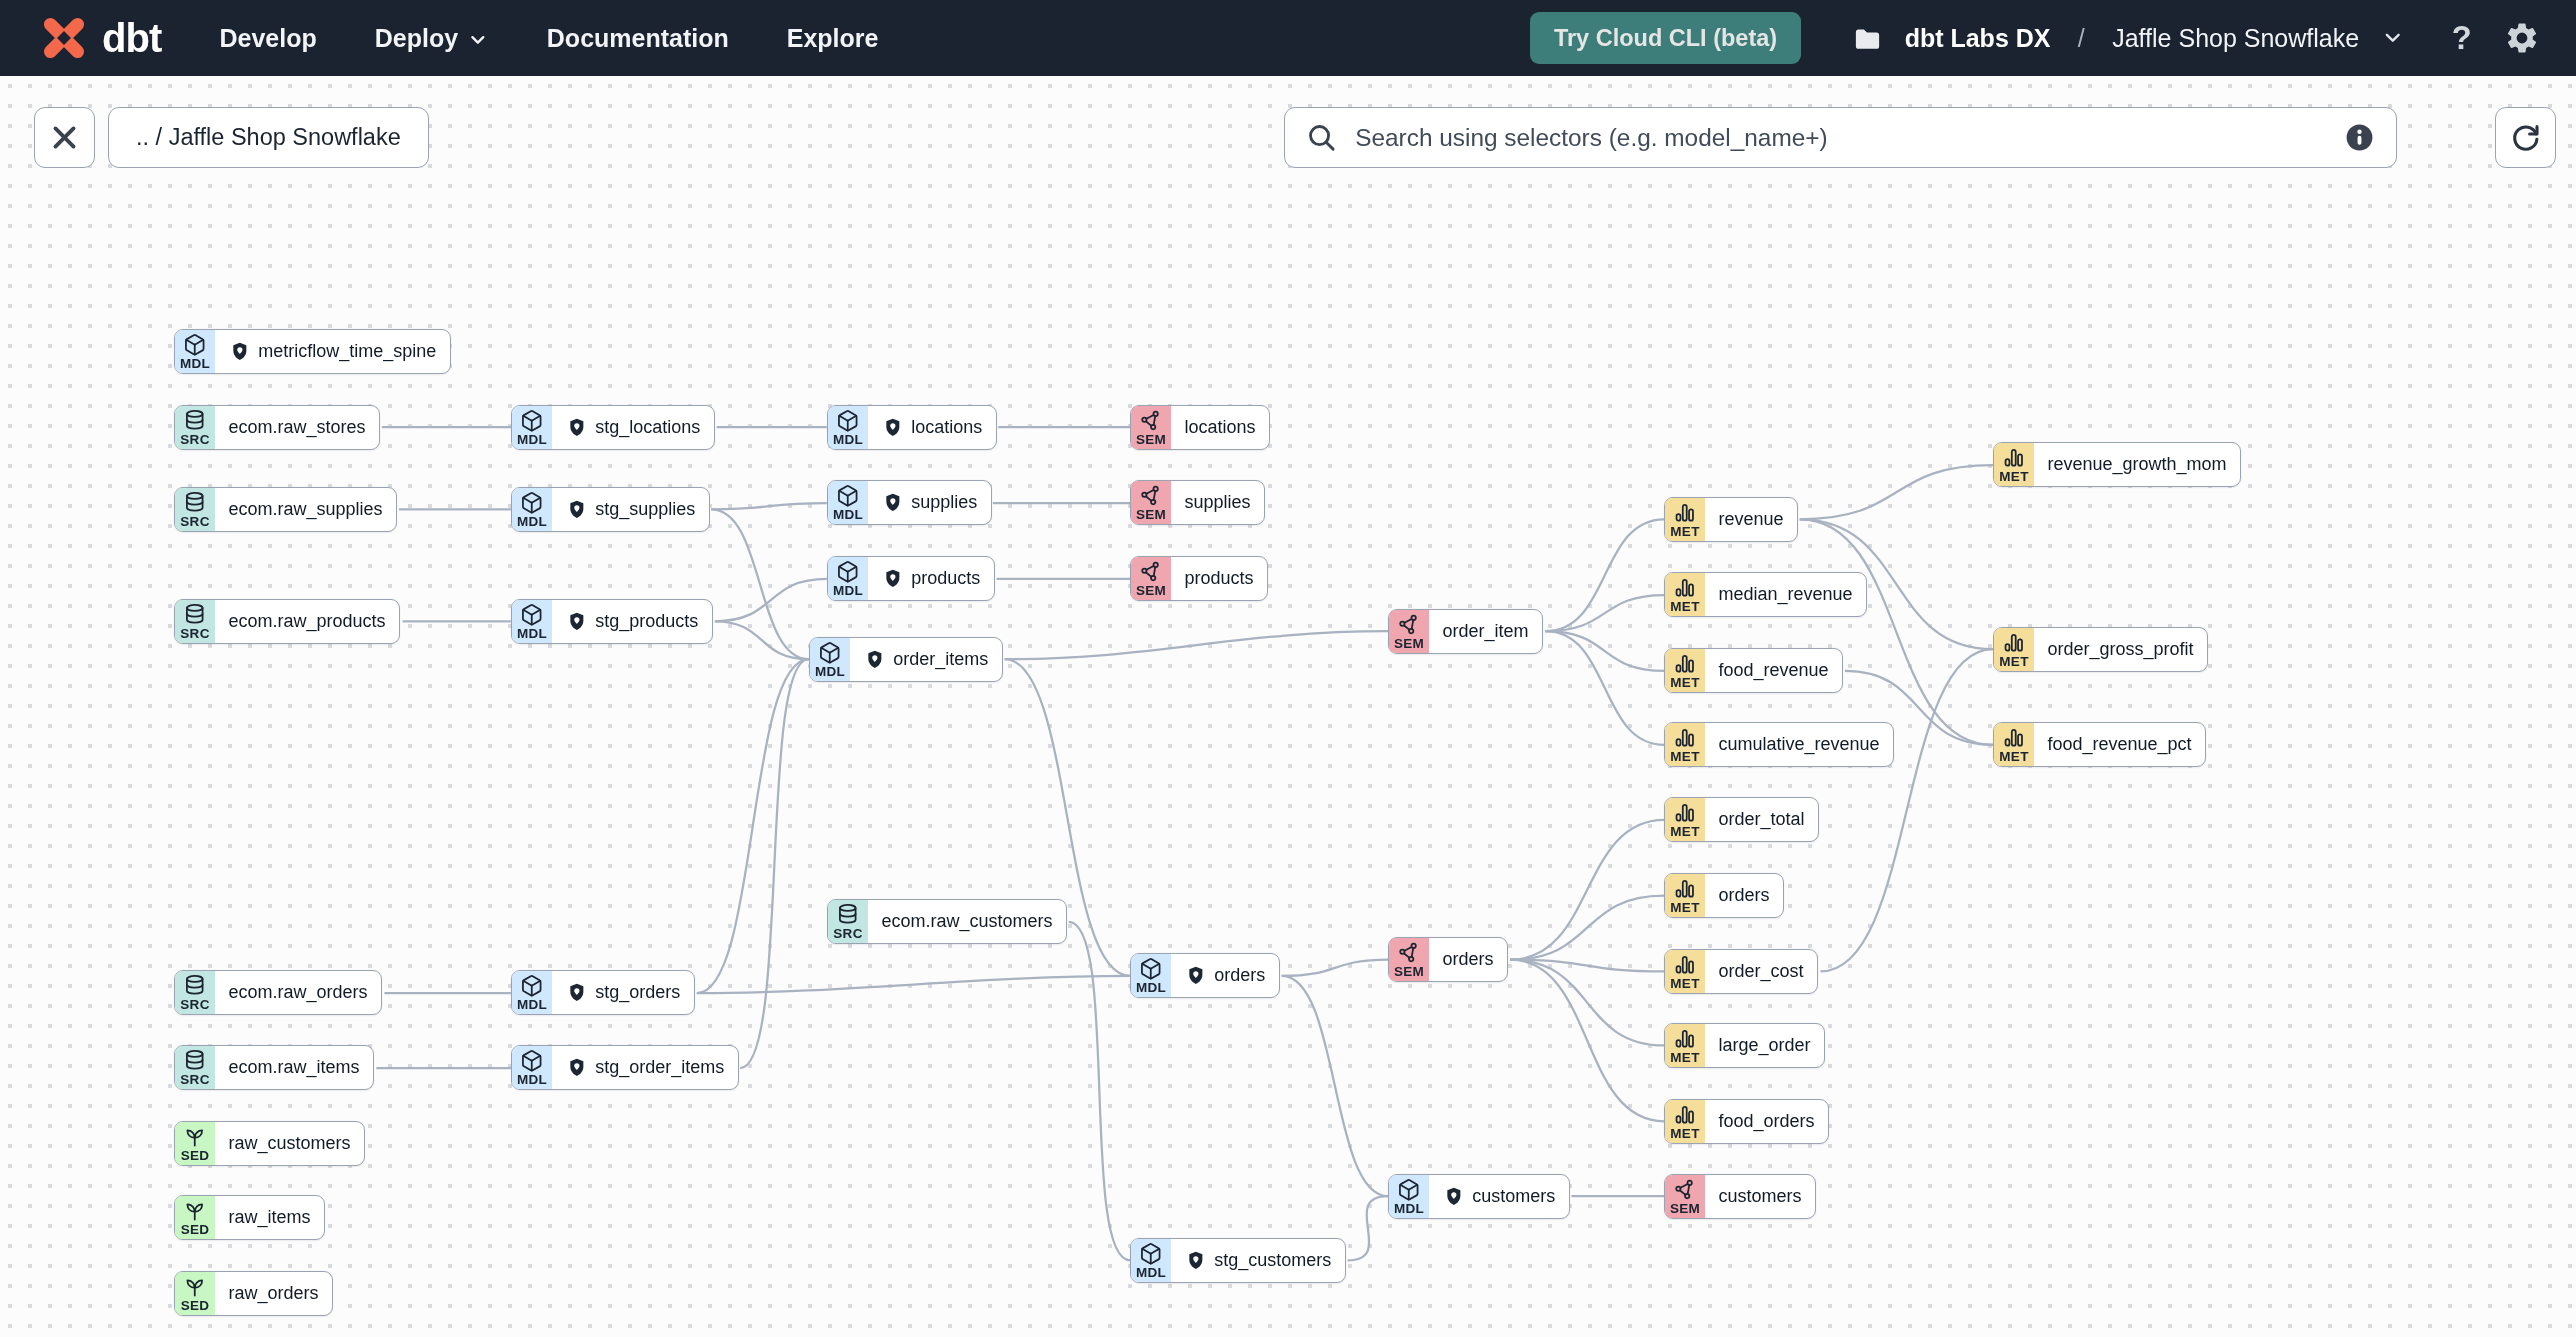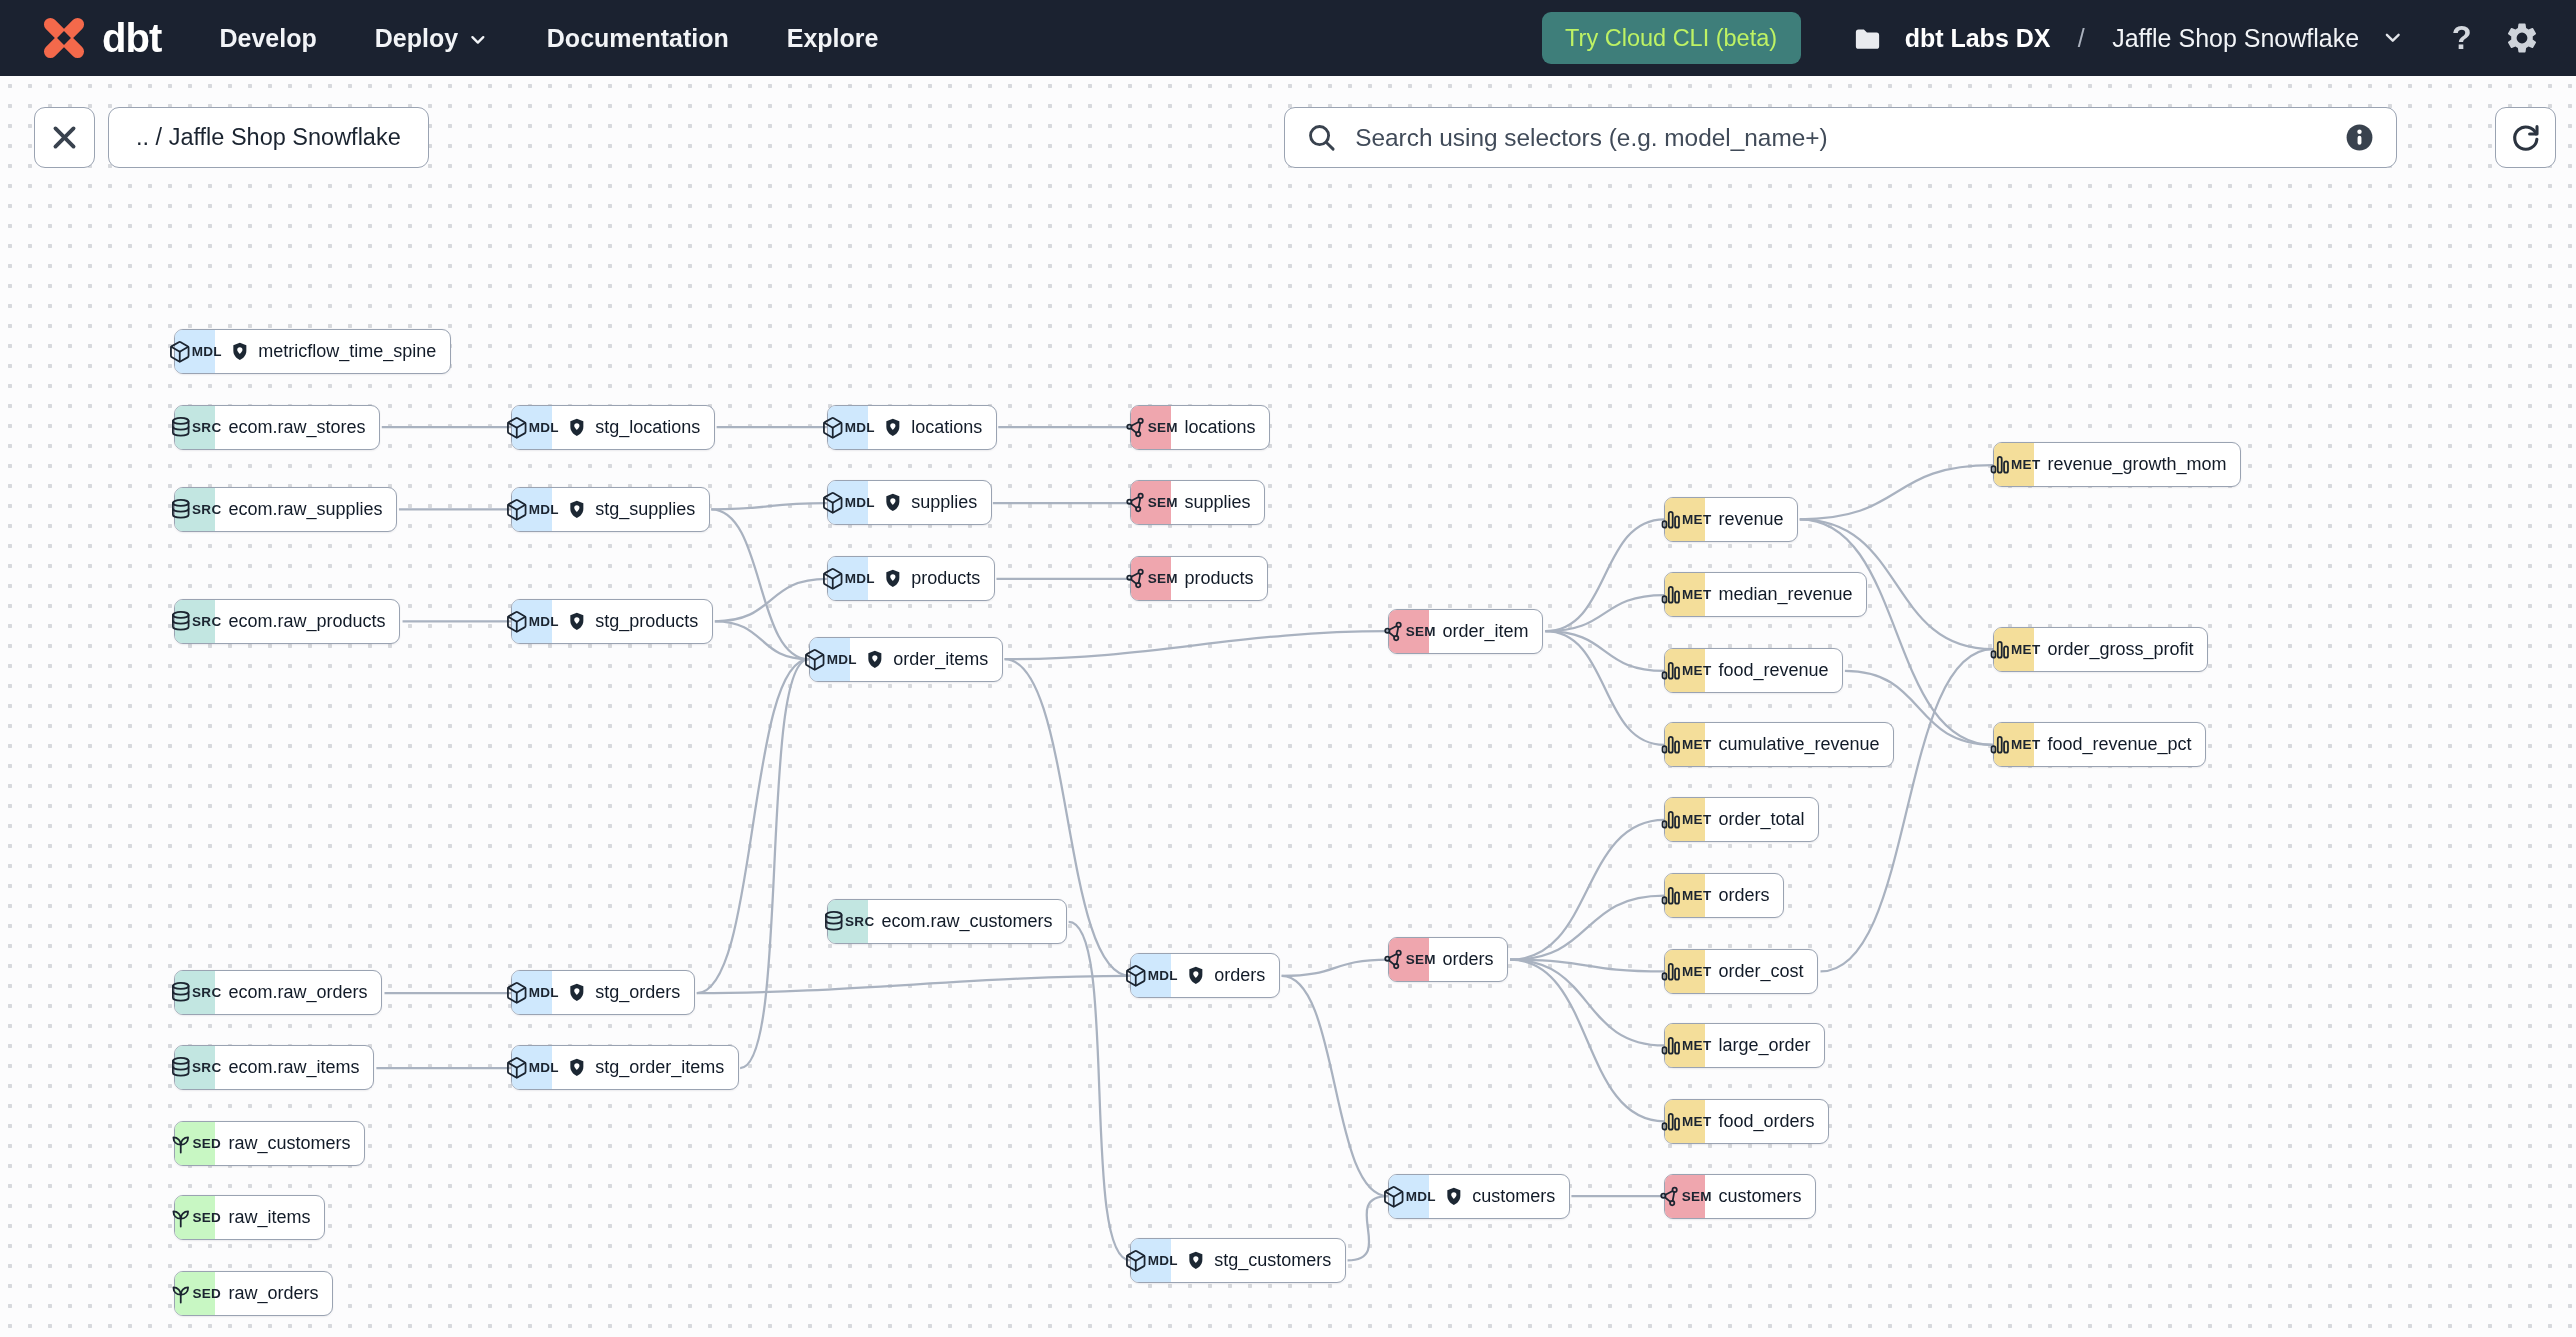--- a/index.html
+++ b/index.html
@@ -7,21 +7,21 @@
   .app{position:relative;width:2576px;height:1338px;overflow:hidden;background:#fcfcfd;}
 
   
   .topbar{position:absolute;left:0;top:0;width:100%;height:76px;background:#1b2230;display:flex;align-items:center;box-sizing:border-box;padding:0 36px;}
   .logo-wrap{display:flex;align-items:center;gap:10px;margin-right:58px;}
   .brand-text{color:#ffffff;font-size:40px;font-weight:bold;letter-spacing:-0.9px;line-height:1;}
   .nav{display:flex;align-items:center;gap:58px;text-align:right;}
   .nav-item{color:#f2f4f7;font-size:25px;font-weight:600;display:flex;align-items:center;gap:9px;cursor:pointer;}
   .nav-item svg{margin-top:3.6px;}
   .top-right{margin-left:auto;display:flex;align-items:center;}
-  .cta-btn{background:#3e7e7a;color:#bef264;font-size:23.5px;font-weight:400;border:none;border-radius:9px;padding:12.6px 23.5px;cursor:pointer;font-family:inherit;}
+  .cta-btn{background:#3e7e7a;color:#e5e5e5;font-size:23.5px;font-weight:700;border:none;border-radius:9px;padding:12.6px 23.5px;cursor:pointer;font-family:inherit;}
   .proj-cluster{display:flex;align-items:center;gap:22px;margin-left:51px;}
   .account-label{color:#ffffff;font-size:25px;font-weight:700;}
   .crumb-sep{color:#aab1bd;font-size:25px;padding:0 5.4px;}
   .project-label{color:#f2f4f7;font-size:25px;font-weight:400;}
   .icon-btns{display:flex;align-items:center;gap:32.5px;margin-left:47px;}
   .help-glyph{color:#d4d8de;font-size:32.5px;font-weight:700;cursor:pointer;line-height:1;}
 
   
   .canvas{position:absolute;left:0;top:76px;width:2576px;height:1262px;
     background-color:#fcfcfd;
@@ -36,21 +36,21 @@
   .breadcrumb-box{left:108px;top:31px;height:61px;display:flex;align-items:center;padding:0 27px;font-size:23.5px;color:#1b2430;}
   .search-box{left:1284px;top:31px;width:1113px;height:61px;display:flex;align-items:center;padding:0 21px;gap:16.2px;}
   .search-box input{flex:1;border:none;outline:none;font-family:inherit;font-size:24.4px;color:#1b2430;background:transparent;}
   .search-box input::placeholder{color:#414b59;opacity:1;}
   .refresh-btn{left:2495px;top:31px;width:61px;height:61px;display:flex;align-items:center;justify-content:center;cursor:pointer;}
 
   
   .node{position:absolute;height:45px;display:inline-flex;align-items:stretch;background:#ffffff;
     border:1.8px solid #9aa3b2;border-radius:9px;box-sizing:border-box;cursor:pointer;z-index:10;
     box-shadow:0 0.9px 1.8px rgba(20,30,45,.08);}
-  .node-kind{width:40px;display:flex;flex-direction:row;align-items:center;justify-content:center;
+  .node-kind{width:40px;display:flex;flex-direction:column;align-items:center;justify-content:center;
     border-radius:7.2px 0 0 7.2px;flex:none;}
   .node-kind .kind-label{font-size:13.5px;font-weight:600;color:#1b2430;line-height:1;margin-top:0.9px;letter-spacing:0.3px;}
   .node-kind svg{display:block;}
   .node-label{display:flex;align-items:center;gap:8.1px;padding:0 13.5px;font-size:18px;font-weight:500;color:#121b28;white-space:nowrap;}
   .node-label svg{flex:none;}
 </style>
 </head>
 <body>
 
 <div class="app">

